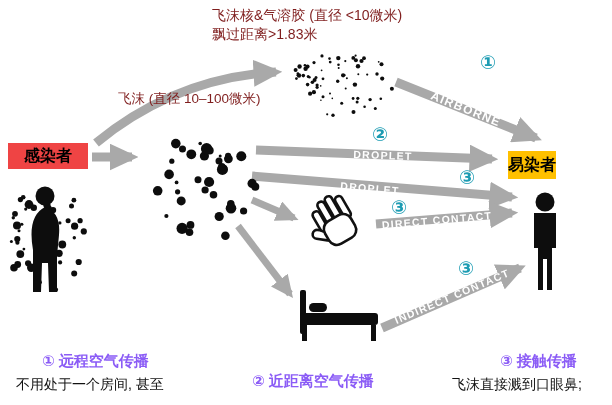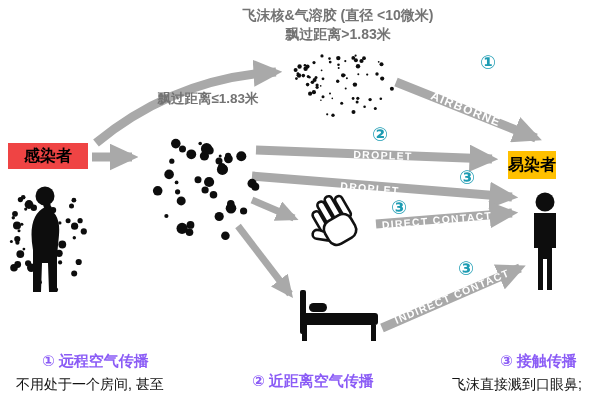--- a/index.html
+++ b/index.html
@@ -1,20 +1,20 @@
 <!DOCTYPE html>
 <html><head>
 <meta charset="utf-8">
 <style>
   *{box-sizing:border-box;margin:0;padding:0}
   html,body{background:#fff}
   .stage{position:relative;width:612px;height:405px;background:#fff;overflow:hidden;
          font-family:"Liberation Sans","DejaVu Sans",sans-serif;}
   .layer{position:absolute;left:0;top:0;width:612px;height:405px}
-  .note{position:absolute;text-align:center;font-weight:700;color:#737373;font-size:14px;line-height:1.35;white-space:nowrap}
+  .note{position:absolute;text-align:left;font-weight:400;color:#7f1d1d;font-size:14px;line-height:1.35;white-space:nowrap}
   .tagbox{position:absolute;display:flex;align-items:center;justify-content:center;
           font-weight:700;font-size:16px;color:#000}
   .alabel{position:absolute;color:#fff;font-weight:700;font-size:10.5px;letter-spacing:1.3px;
           white-space:nowrap;transform:translate(-50%,-50%) rotate(var(--r,0deg))}
   .cnum{position:absolute;color:#1d9cb3;font-weight:700;font-size:19px;line-height:1;
         transform:translate(-50%,-50%)}
   .lg-title{position:absolute;color:#8b5cf6;font-weight:700;font-size:15px;white-space:nowrap}
   .lg-note{position:absolute;color:#111;font-size:14px;white-space:nowrap}
 </style>
 </head>
@@ -218,21 +218,21 @@
       <path d="M534,213 L556,213 L556,248 L552,248 L552,290 L547,290 L547,259 L543,259 L543,290 L538,290 L538,248 L534,248 Z"></path>
     </g>
   </svg>
 
   <div class="note" style="left:212px;top:6px;width:252px">
     <div>飞沫核&amp;气溶胶 (直径 &lt;10微米)</div>
     <div>飘过距离&gt;1.83米</div>
   </div>
 
   <div class="note" style="left:118px;top:90px;width:180px;font-size:13.5px">
-    <div>飘过距离≤1.83米</div>
+    <div>飞沫 (直径 10–100微米)</div>
   </div>
 
   <div class="tagbox" style="left:8px;top:143px;width:80px;height:26px;background:#ef4444">感染者</div>
   <div class="tagbox" style="left:508px;top:151px;width:48px;height:28px;background:#ffc000">易染者</div>
 
   <div class="alabel" style="left:466px;top:109px;--r:22deg;font-size:12px">AIRBORNE</div>
   <div class="alabel" style="left:383px;top:155px;--r:2deg">DROPLET</div>
   <div class="alabel" style="left:370px;top:188px;--r:5deg">DROPLET</div>
   <div class="alabel" style="left:437px;top:220px;--r:-5deg">DIRECT CONTACT</div>
   <div class="alabel" style="left:452px;top:296px;--r:-23deg">INDIRECT CONTACT</div>

